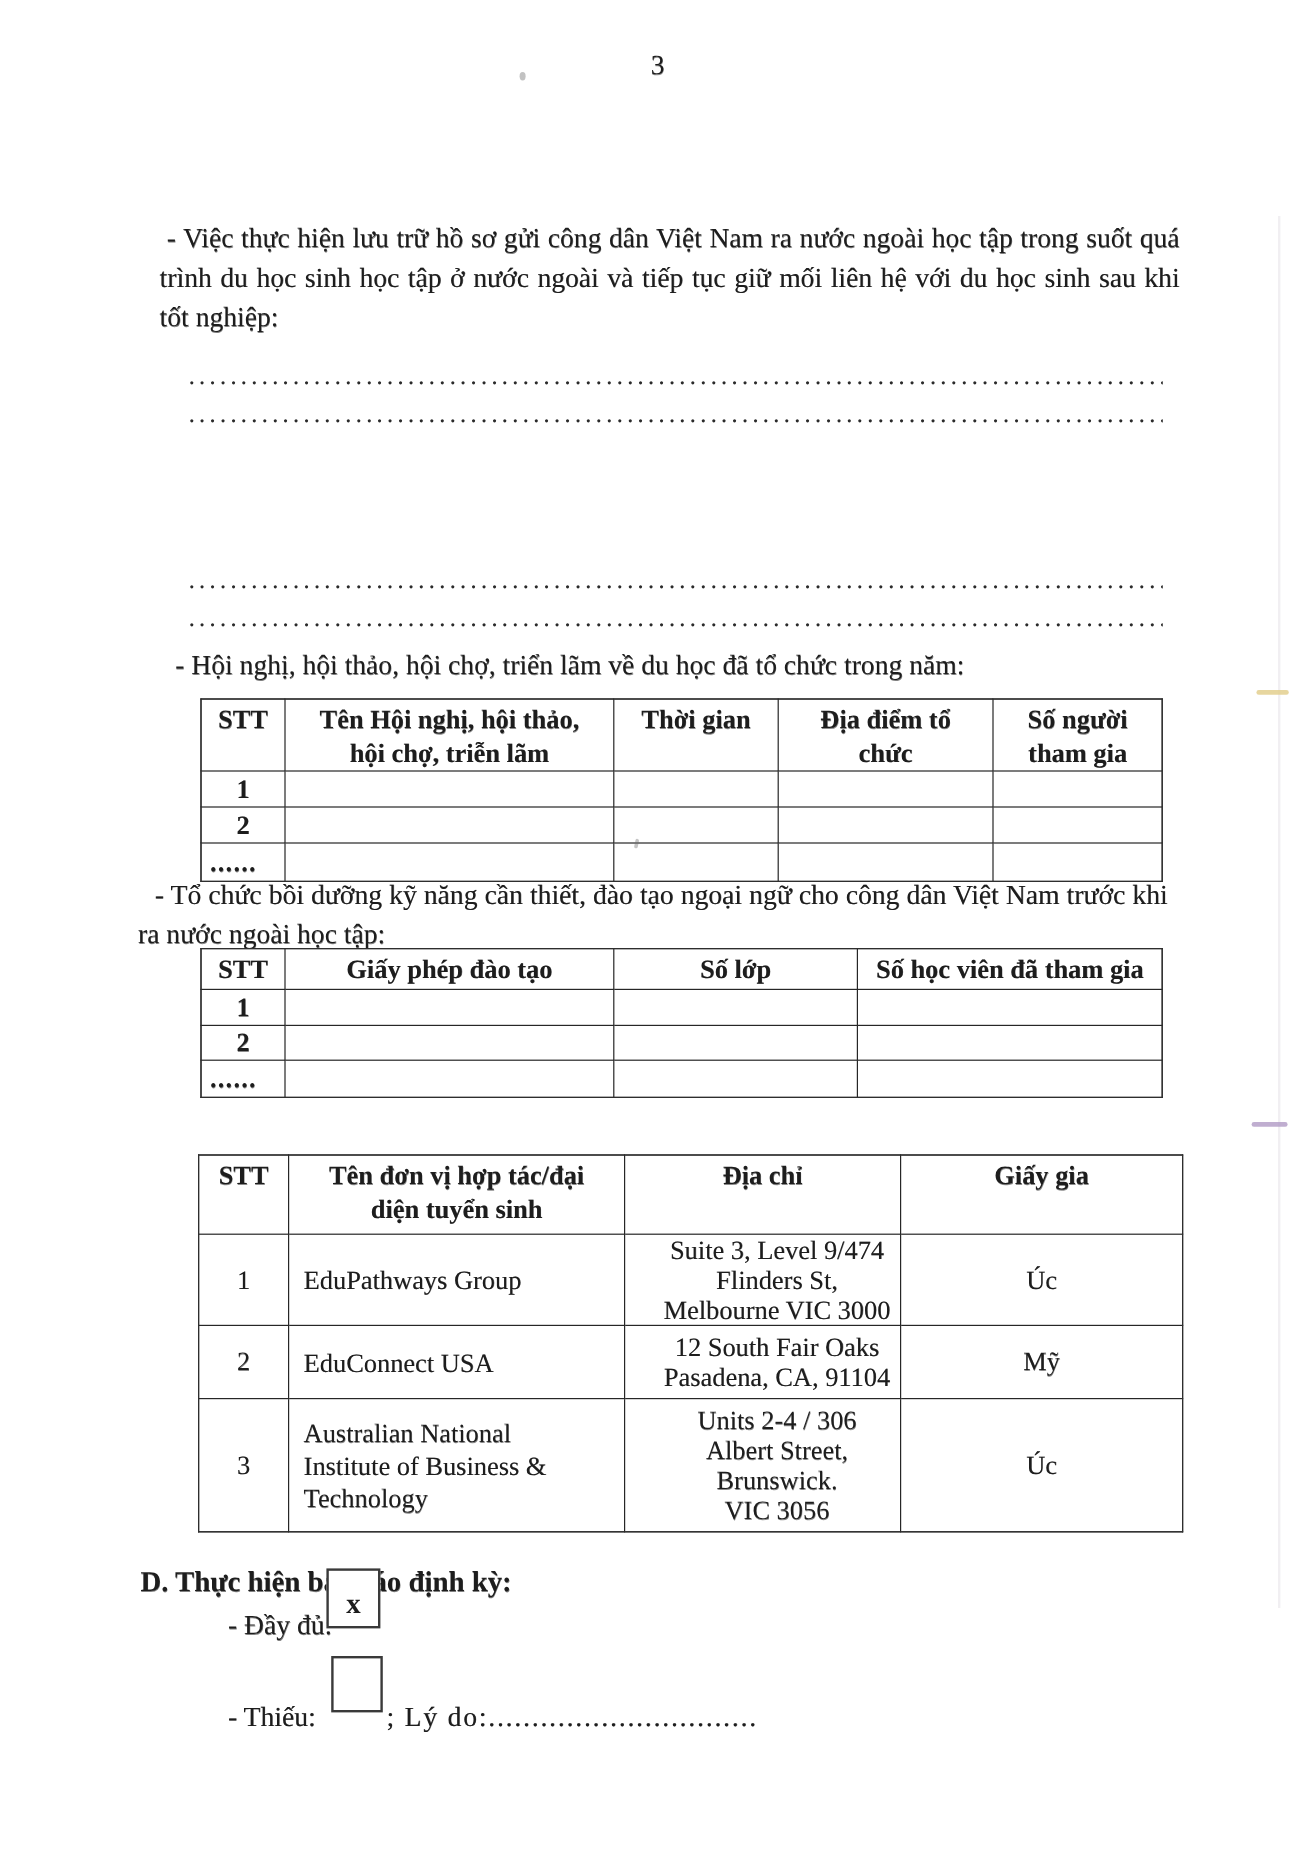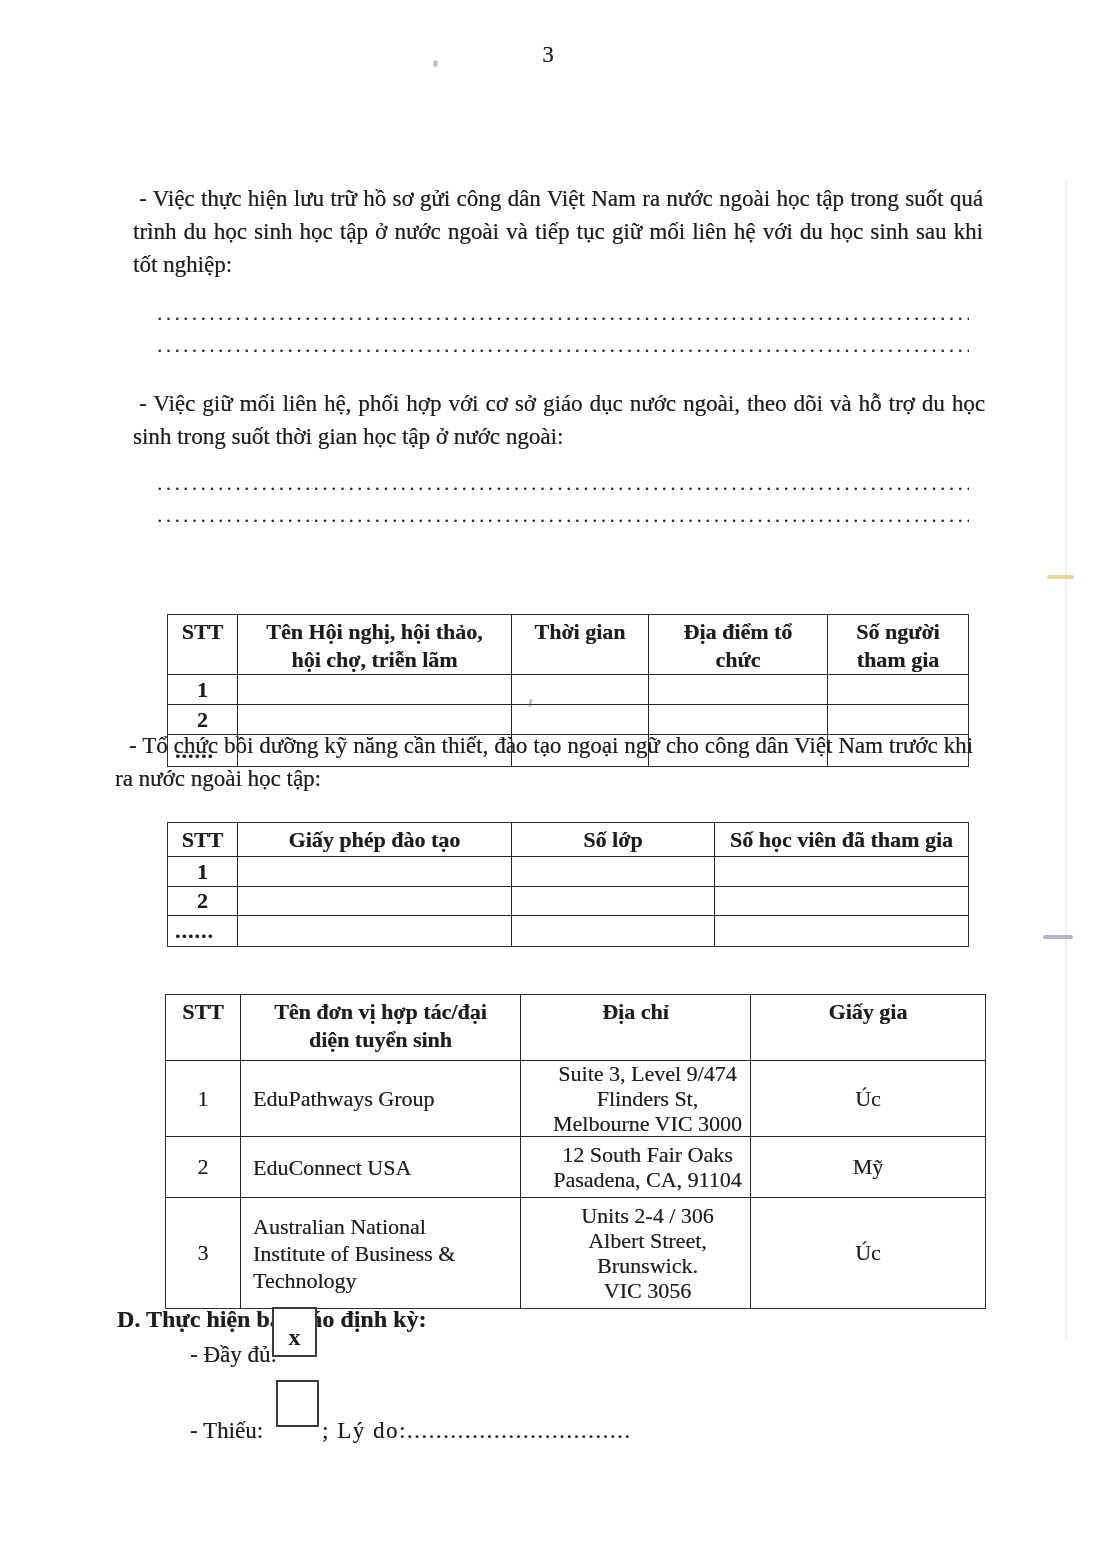--- a/index.html
+++ b/index.html
@@ -38,21 +38,21 @@
   }
   td {
     border: 1.8px solid #262626;
     font-size: 22px;
     text-align: center;
     vertical-align: middle;
     padding: 0;
     overflow: hidden;
     text-shadow: 0.3px 0.3px 0.5px rgba(25,25,25,0.5);
   }
-  .t-outer { outline: 1.2px solid #2e2e2e; outline-offset: -1px; margin-top: 32px; }
+  .t-outer { outline: 1.2px solid #2e2e2e; outline-offset: -1px; }
   .th {
     font-weight: bold;
     vertical-align: top;
     padding-top: 3px;
     line-height: 28px;
   }
   .pre { white-space: pre-line; text-align: center; }
   .stt-b { font-weight: bold; }
   .dotcell { text-align: left; padding-left: 7px; font-weight: bold; letter-spacing: 1px; }
   .name-cell { text-align: left; padding-left: 12px; line-height: 27px; }
@@ -74,25 +74,25 @@
 <div class="page">
 
   <div class="abs pagenum">3</div>
 
 
   <div class="abs para" style="left:133px; top:182px; width:850px; text-indent:6px;">- Việc thực hiện lưu trữ hồ sơ gửi công dân Việt Nam ra nước ngoài học tập trong suốt quá trình du học sinh học tập ở nước ngoài và tiếp tục giữ mối liên hệ với du học sinh sau khi tốt nghiệp:</div>
 
   <div class="abs dots" style="left:157px; top:300px;">........................................................................................................................</div>
   <div class="abs dots" style="left:157px; top:332px;">........................................................................................................................</div>
 
-  <div class="abs para" style="left:133px; top:387px; width:852px; text-indent:6px;">- Việc giữ mối liên hệ, phối hợp với cơ sở giáo dục nước ngoài, theo dõi và hỗ trợ du học sinh trong suốt thời gian học tập ở nước ngoài:</div>
 
   <div class="abs dots" style="left:157px; top:470px;">........................................................................................................................</div>
   <div class="abs dots" style="left:157px; top:502px;">........................................................................................................................</div>
 
+  <div class="abs para single" style="left:146px; top:538px;">- Hội nghị, hội thảo, hội chợ, triển lãm về du học đã tổ chức trong năm:</div>
 
   <table class="t-outer" style="left:167px; top:582px; width:801px;">
     <colgroup>
         <col style="width:70px">
         <col style="width:274px">
         <col style="width:137px">
         <col style="width:179px">
         <col style="width:141px">
       </colgroup>
     <tbody>

